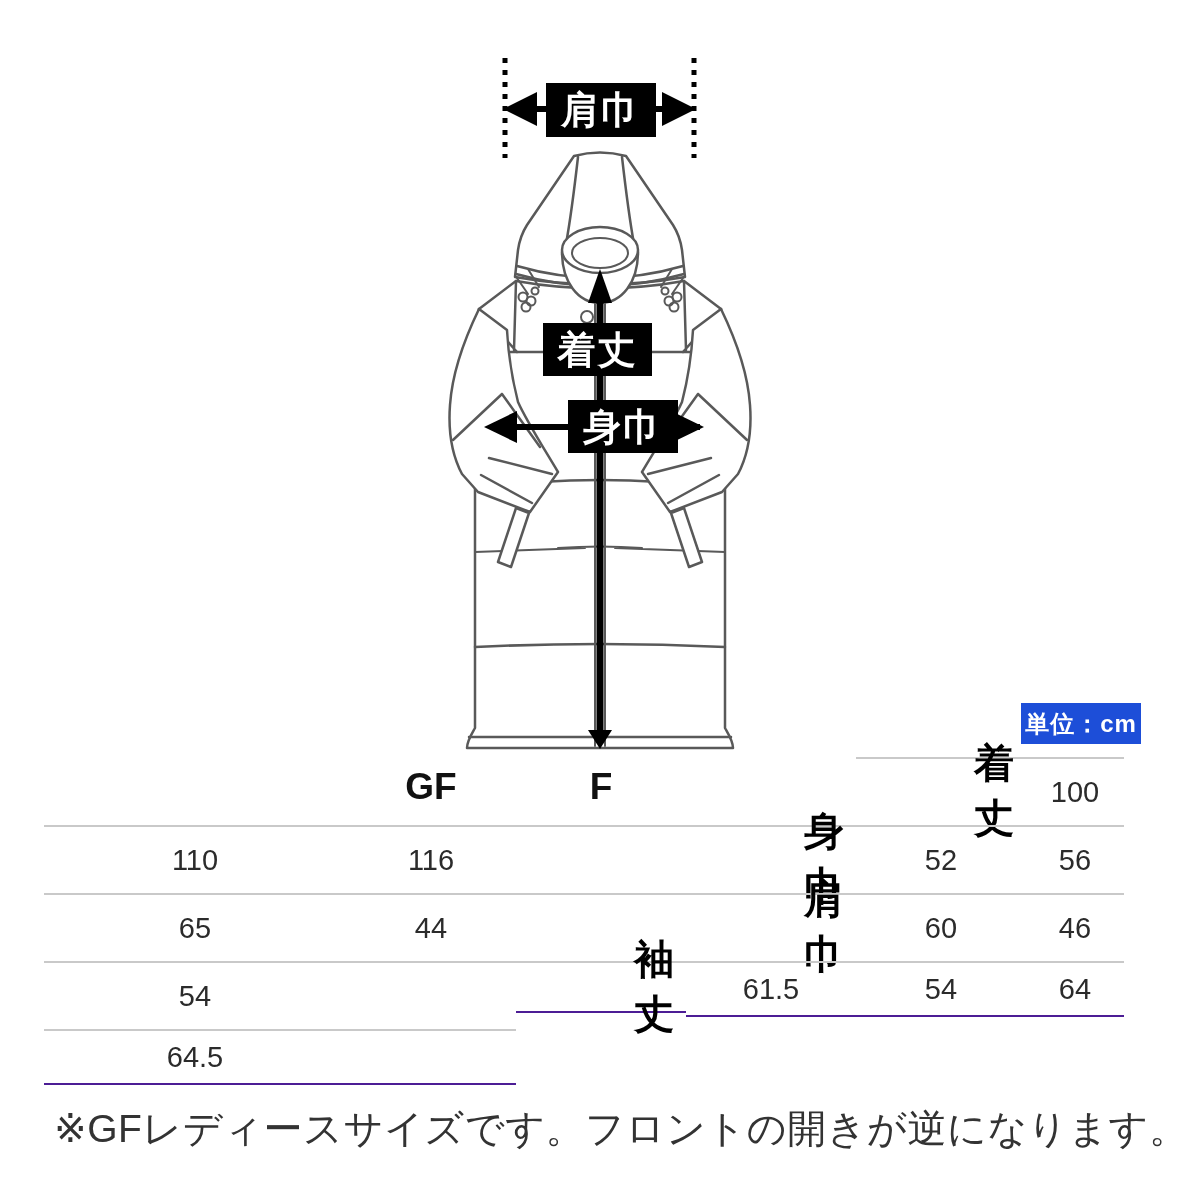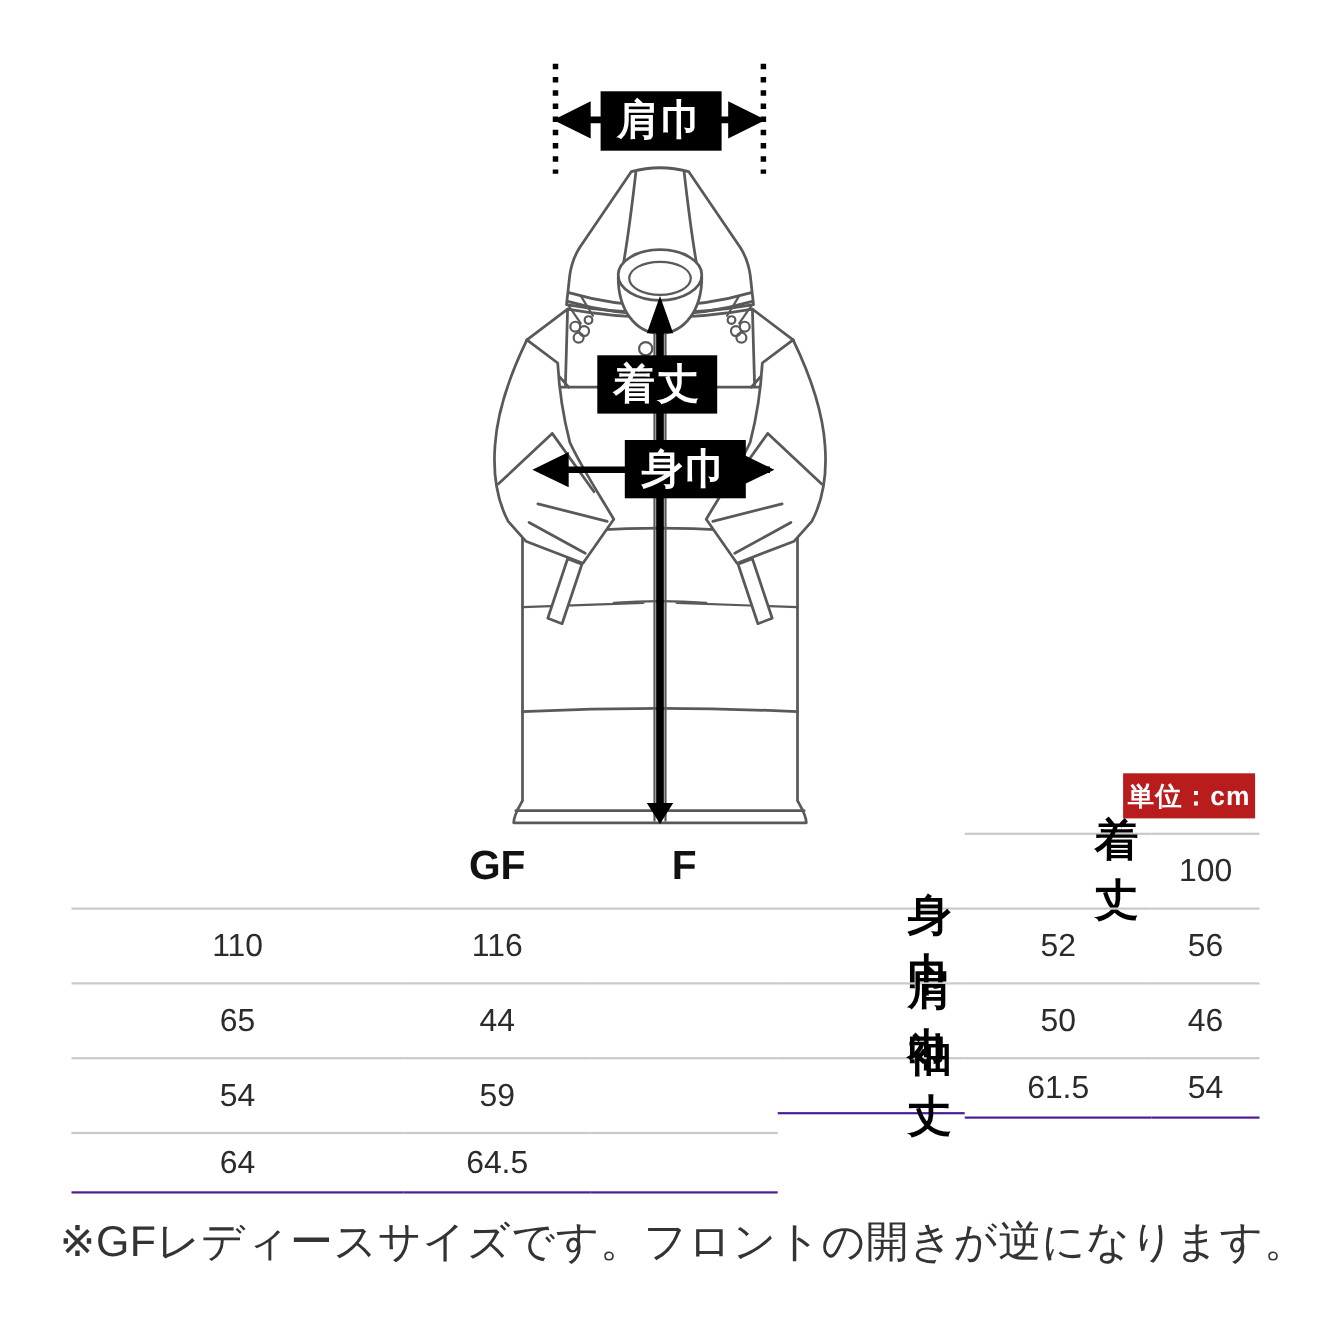--- a/index.html
+++ b/index.html
@@ -12,26 +12,26 @@
   .mlabel{
     position:absolute;background:#000;color:#fff;font-weight:bold;
     display:flex;align-items:center;justify-content:center;
     font-size:38px;letter-spacing:2px;line-height:1;
   }
   .mlabel.katahaba{left:546px;top:83px;width:110px;height:54px;}
   .mlabel.kitake  {left:543px;top:323px;width:109px;height:53px;}
   .mlabel.mihaba  {left:568px;top:400px;width:110px;height:53px;}
   .unit-badge{
     position:absolute;left:1021px;top:703px;width:120px;height:41px;
-    background:#b91c1c;color:#fff;font-size:24px;font-weight:bold;
+    background:#1d4ed8;color:#fff;font-size:24px;font-weight:bold;
     display:flex;align-items:center;justify-content:center;letter-spacing:1px;
   }
   
   .size-table{
-    position:absolute;left:65px;top:757px;width:1080px;
+    position:absolute;left:44px;top:757px;width:1080px;
     display:grid;
     grid-template-columns:302px 170px 170px 170px 170px 1fr;
     grid-auto-rows:auto;
   }
   .size-table .cell{
     display:flex;align-items:center;justify-content:center;
     height:66px;font-size:29px;color:#2b2b2b;
   }
   .size-table .head{height:60px;font-weight:bold;font-size:37px;color:#111;}
   .size-table .rowlabel{
@@ -147,24 +147,23 @@
     <div class="cell r1"></div>
 
     <div class="cell r1 rowlabel">身巾</div>
     <div class="cell r1">52</div>
     <div class="cell r1">56</div>
     <div class="cell r1">65</div>
     <div class="cell r1">44</div>
     <div class="cell r1"></div>
 
     <div class="cell r1 rowlabel">肩巾</div>
-    <div class="cell r1">50</div>
+    <div class="cell r1">60</div>
     <div class="cell r1">46</div>
     <div class="cell r1">54</div>
-    <div class="cell r1">59</div>
     <div class="cell r1"></div>
 
     <div class="cell r1 rlast rowlabel">袖丈</div>
     <div class="cell r1 rlast">61.5</div>
     <div class="cell r1 rlast">54</div>
     <div class="cell r1 rlast">64</div>
     <div class="cell r1 rlast">64.5</div>
     <div class="cell r1 rlast"></div>
   </div>
 

